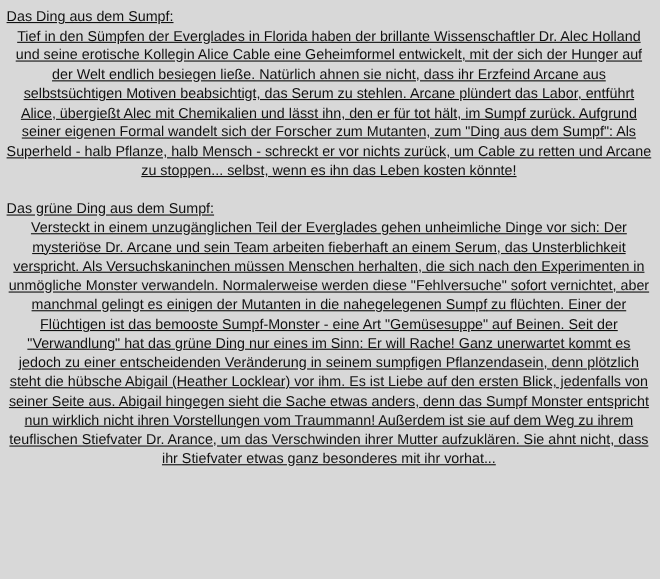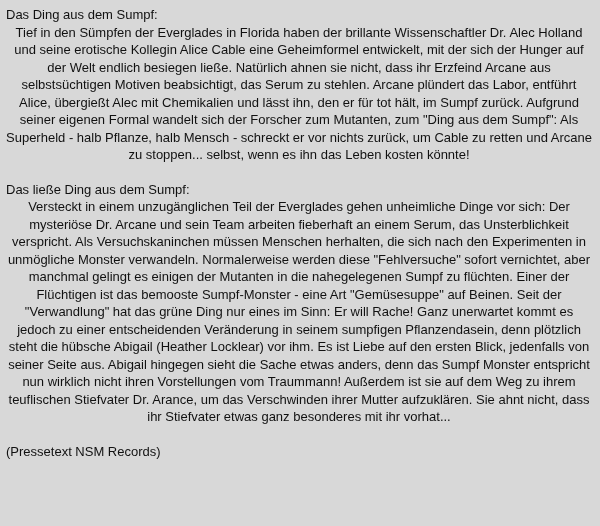--- a/index.html
+++ b/index.html
@@ -14,20 +14,21 @@
     font-size: 13px;
     line-height: 17.5px;
     color: #111111;
     overflow: hidden;
   }
   .page {
     padding: 6px 8px 0 6px;
     box-sizing: border-box;
     width: 600px;
     height: 526px;
+    text-decoration: underline;
   }
   .block {
     margin: 0 0 17px 0;
   }
   .block:last-child {
     margin-bottom: 0;
   }
   .heading {
     margin: 0;
     padding: 0;
@@ -53,21 +54,18 @@
 <body>
 
 <div class="page">
 
   <div class="block">
     <p class="heading">Das Ding aus dem Sumpf:</p>
     <p class="body-text">Tief in den Sümpfen der Everglades in Florida haben der brillante Wissenschaftler Dr. Alec Holland und seine erotische Kollegin Alice Cable eine Geheimformel entwickelt, mit der sich der Hunger auf der Welt endlich besiegen ließe. Natürlich ahnen sie nicht, dass ihr Erzfeind Arcane aus selbstsüchtigen Motiven beabsichtigt, das Serum zu stehlen. Arcane plündert das Labor, entführt Alice, übergießt Alec mit Chemikalien und lässt ihn, den er für tot hält, im Sumpf zurück. Aufgrund seiner eigenen Formal wandelt sich der Forscher zum Mutanten, zum "Ding aus dem Sumpf": Als Superheld - halb Pflanze, halb Mensch - schreckt er vor nichts zurück, um Cable zu retten und Arcane zu stoppen... selbst, wenn es ihn das Leben kosten könnte!</p>
   </div>
 
   <div class="block">
-    <p class="heading">Das ließe Ding aus dem Sumpf:</p>
+    <p class="heading">Das grüne Ding aus dem Sumpf:</p>
     <p class="body-text">Versteckt in einem unzugänglichen Teil der Everglades gehen unheimliche Dinge vor sich: Der mysteriöse Dr. Arcane und sein Team arbeiten fieberhaft an einem Serum, das Unsterblichkeit verspricht. Als Versuchskaninchen müssen Menschen herhalten, die sich nach den Experimenten in unmögliche Monster verwandeln. Normalerweise werden diese "Fehlversuche" sofort vernichtet, aber manchmal gelingt es einigen der Mutanten in die nahegelegenen Sumpf zu flüchten. Einer der Flüchtigen ist das bemooste Sumpf-Monster - eine Art "Gemüsesuppe" auf Beinen. Seit der "Verwandlung" hat das grüne Ding nur eines im Sinn: Er will Rache! Ganz unerwartet kommt es jedoch zu einer entscheidenden Veränderung in seinem sumpfigen Pflanzendasein, denn plötzlich steht die hübsche Abigail (Heather Locklear) vor ihm. Es ist Liebe auf den ersten Blick, jedenfalls von seiner Seite aus. Abigail hingegen sieht die Sache etwas anders, denn das Sumpf Monster entspricht nun wirklich nicht ihren Vorstellungen vom Traummann! Außerdem ist sie auf dem Weg zu ihrem teuflischen Stiefvater Dr. Arance, um das Verschwinden ihrer Mutter aufzuklären. Sie ahnt nicht, dass ihr Stiefvater etwas ganz besonderes mit ihr vorhat...</p>
   </div>
 
-  <div class="block">
-    <p class="credit">(Pressetext NSM Records)</p>
-  </div>
 
 </div>
 
 </body></html>

